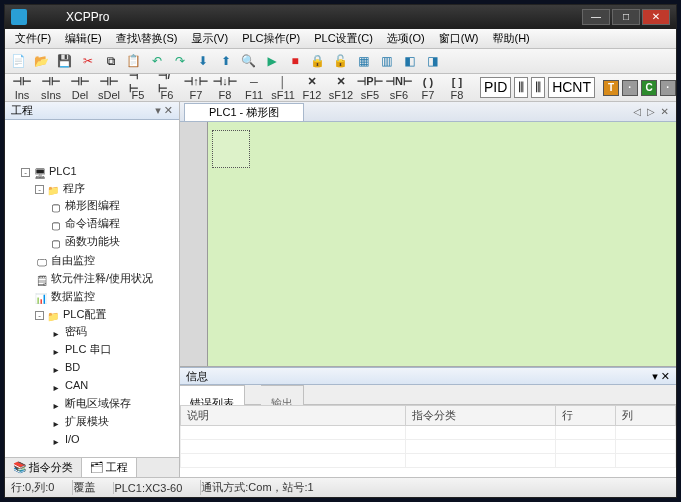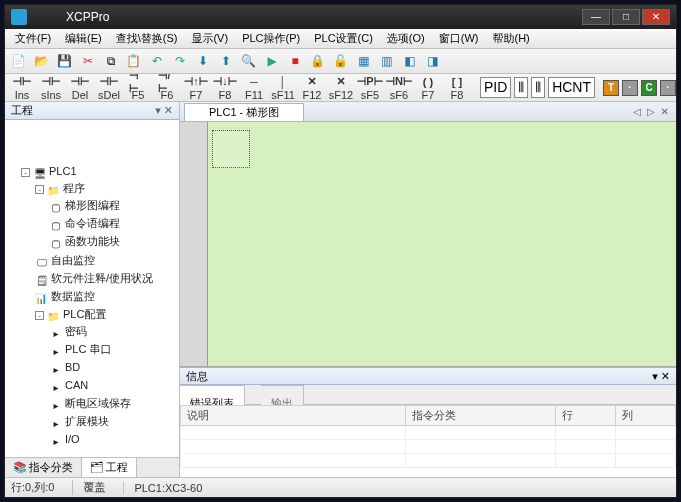--- a/index.html
+++ b/index.html
@@ -43,21 +43,21 @@
 .sel-box{position:absolute;left:32px;top:8px;width:38px;height:38px;border:1px dotted #555;background:rgba(255,255,255,0.15);}
 .info-title{height:18px;background:linear-gradient(#f0f4fa,#dbe6f4);border-top:1px solid #a8b8cc;border-bottom:1px solid #a8b8cc;padding:2px 6px;display:flex;align-items:center;justify-content:space-between;}
 .info-tabs{height:20px;background:#eee;border-bottom:1px solid #c0c0c0;display:flex;}
 .info-tab{padding:10px 10px;border-right:1px solid #c0c0c0;background:#fff;border-top:1px solid #c0c0c0;}
 .info-tab.inactive{background:#eee;color:#666;margin-left:16px;}
 .info-grid{flex:0 0 72px;background:#fff;overflow:auto;}
 .info-grid table{width:100%;border-collapse:collapse;padding-left:44px;}
 .info-grid th{background:#f4f4f4;border:1px solid #d0d0d0;font-weight:normal;padding:2px 6px;text-align:left;color:#444;}
 .info-grid td{border:1px solid #eee;height:14px;}
 .statusbar{height:20px;background:linear-gradient(#f4f4f4,#e2e2e2);border-top:1px solid #c0c0c0;display:flex;align-items:center;padding:0 6px;gap:18px;color:#333;}
-.statusbar .cell{border-left:1px solid #c0c0c0;padding-left:10px;}
+.statusbar .cell{border-left:1px solid #c0c0c0;}
 </style>
 </head>
 <body>
 
 <div class="window">
 
   <div class="titlebar">
     <span class="icon"></span>
     <span class="title">XCPPro</span>
     <div class="winbtns">
@@ -282,14 +282,15 @@
         </tbody>
           </table>
       </div>
     </div>
   </div>
 
   <div class="statusbar">
     <span>行:0,列:0</span>
     <span class="cell">覆盖</span>
     <span class="cell">PLC1:XC3-60</span>
+    <span class="cell">通讯方式:Com，站号:1</span>
   </div>
 </div>
 
 </body></html>

